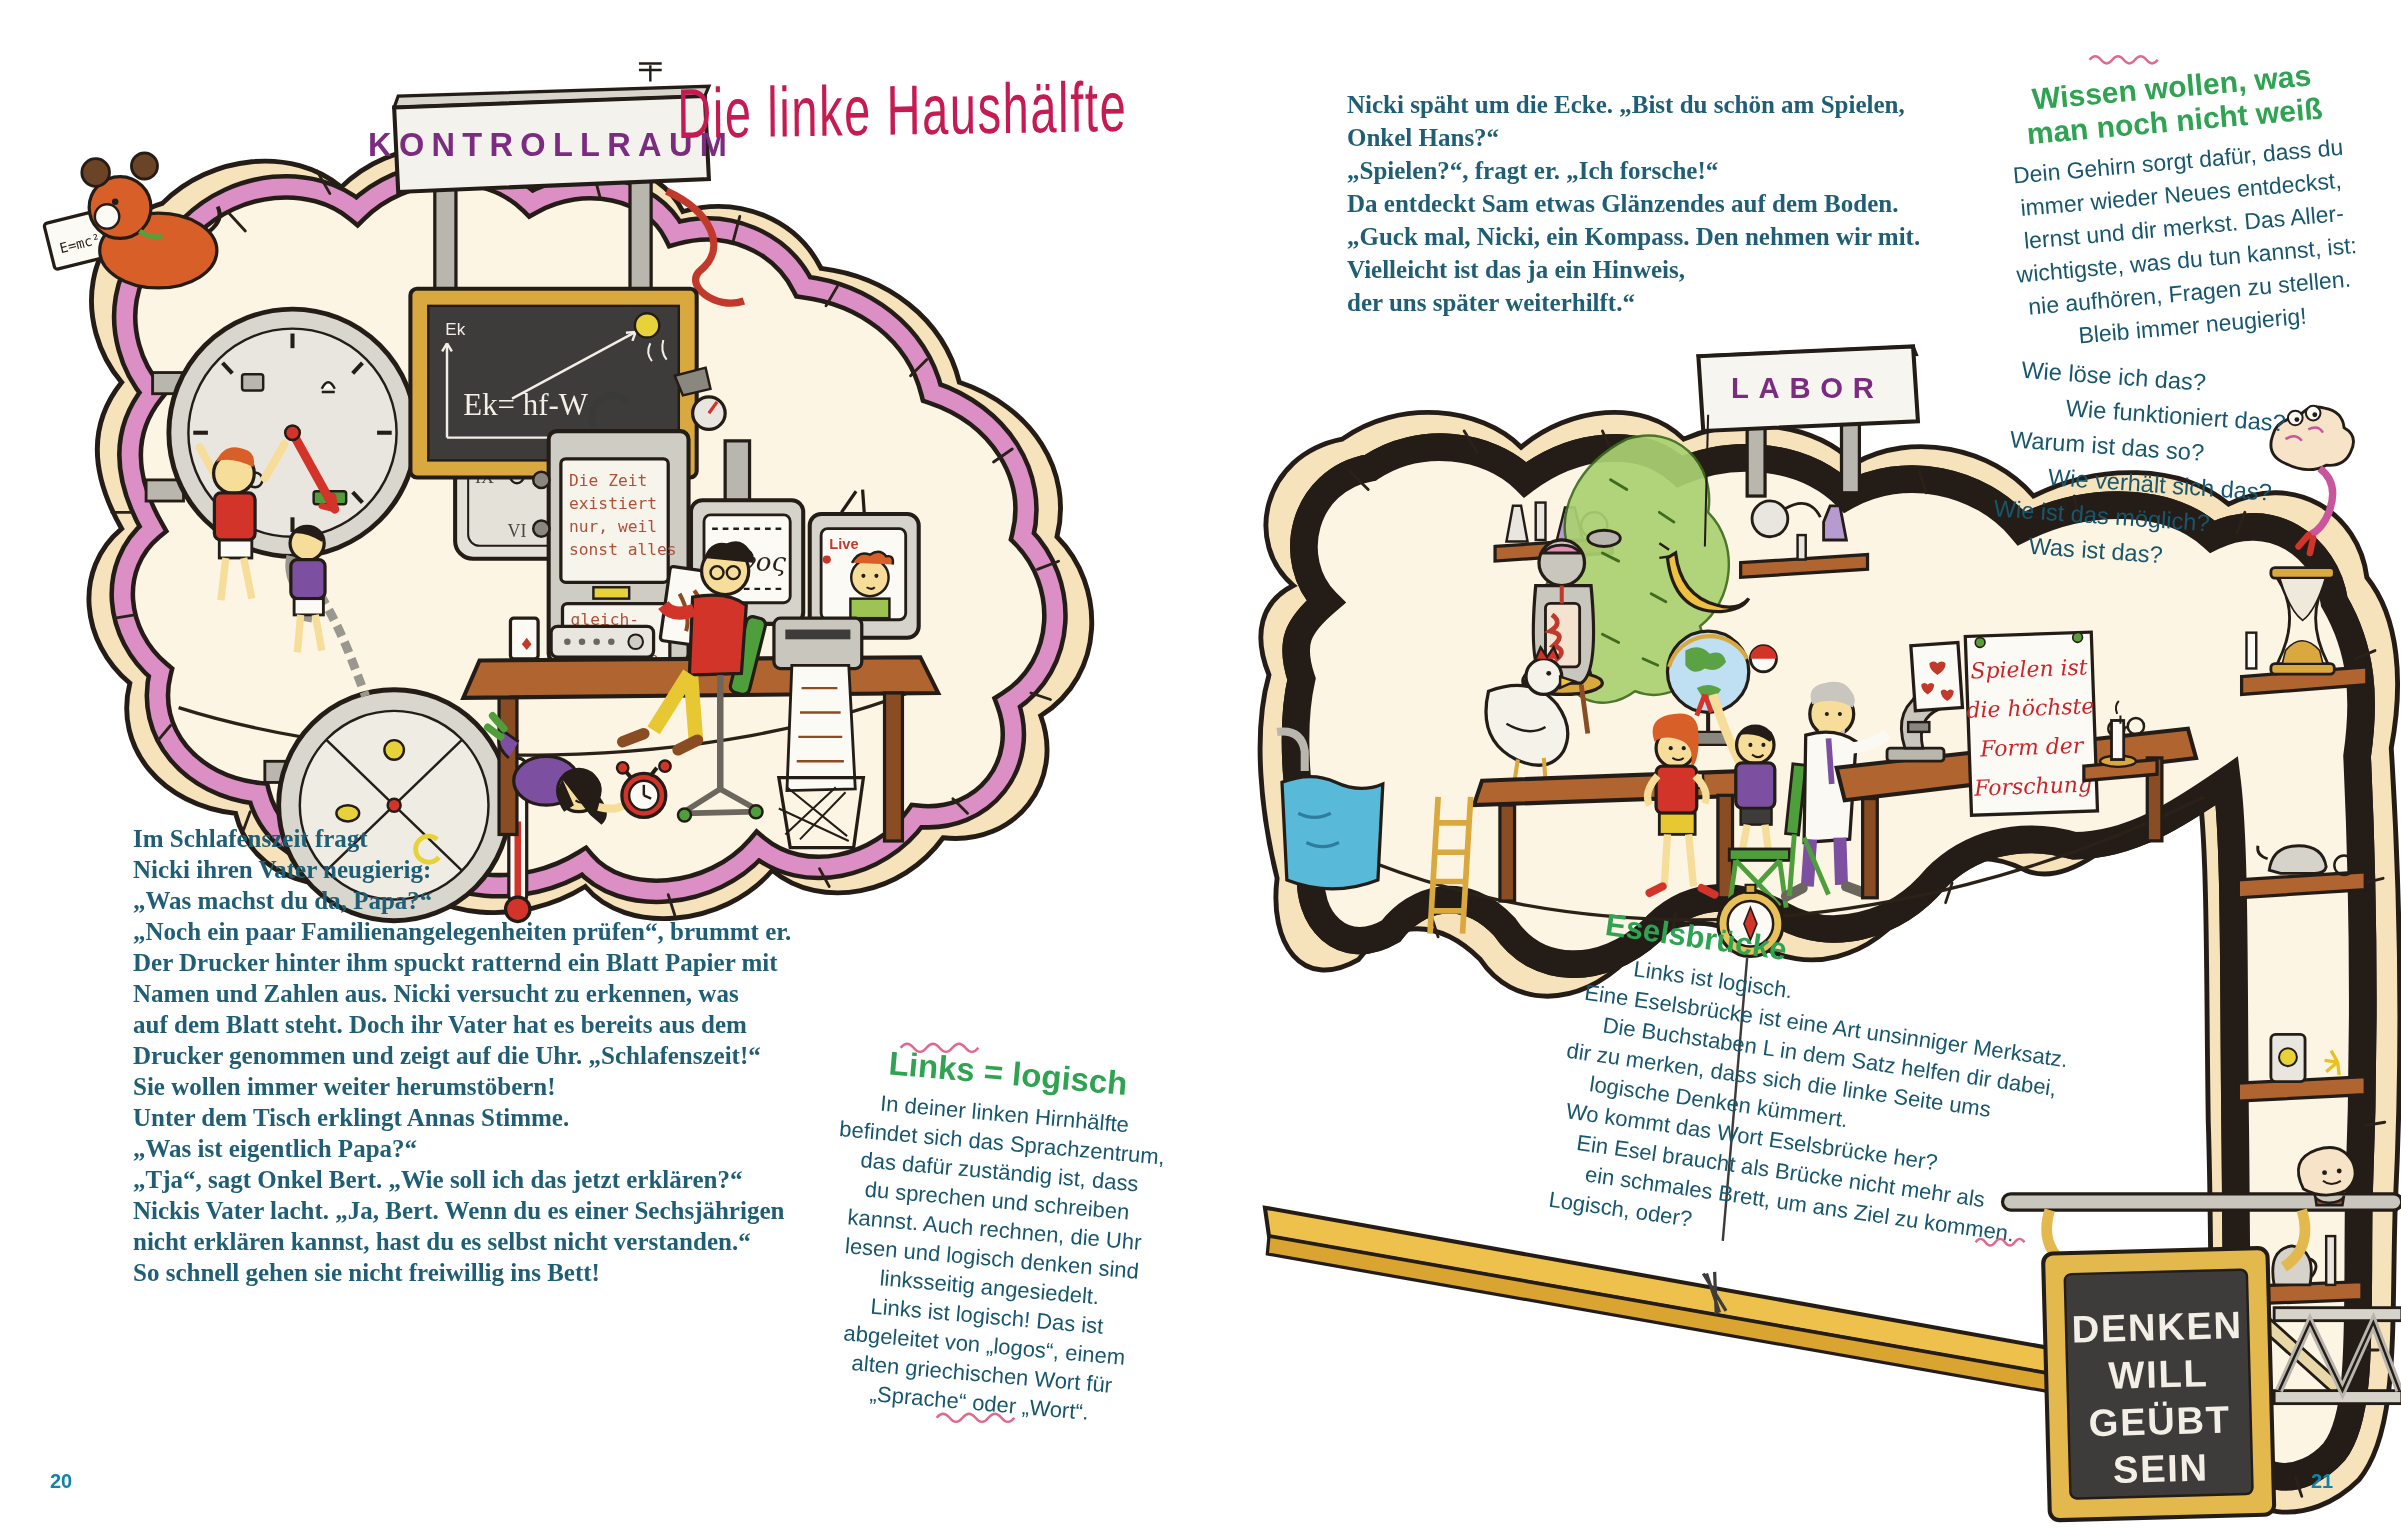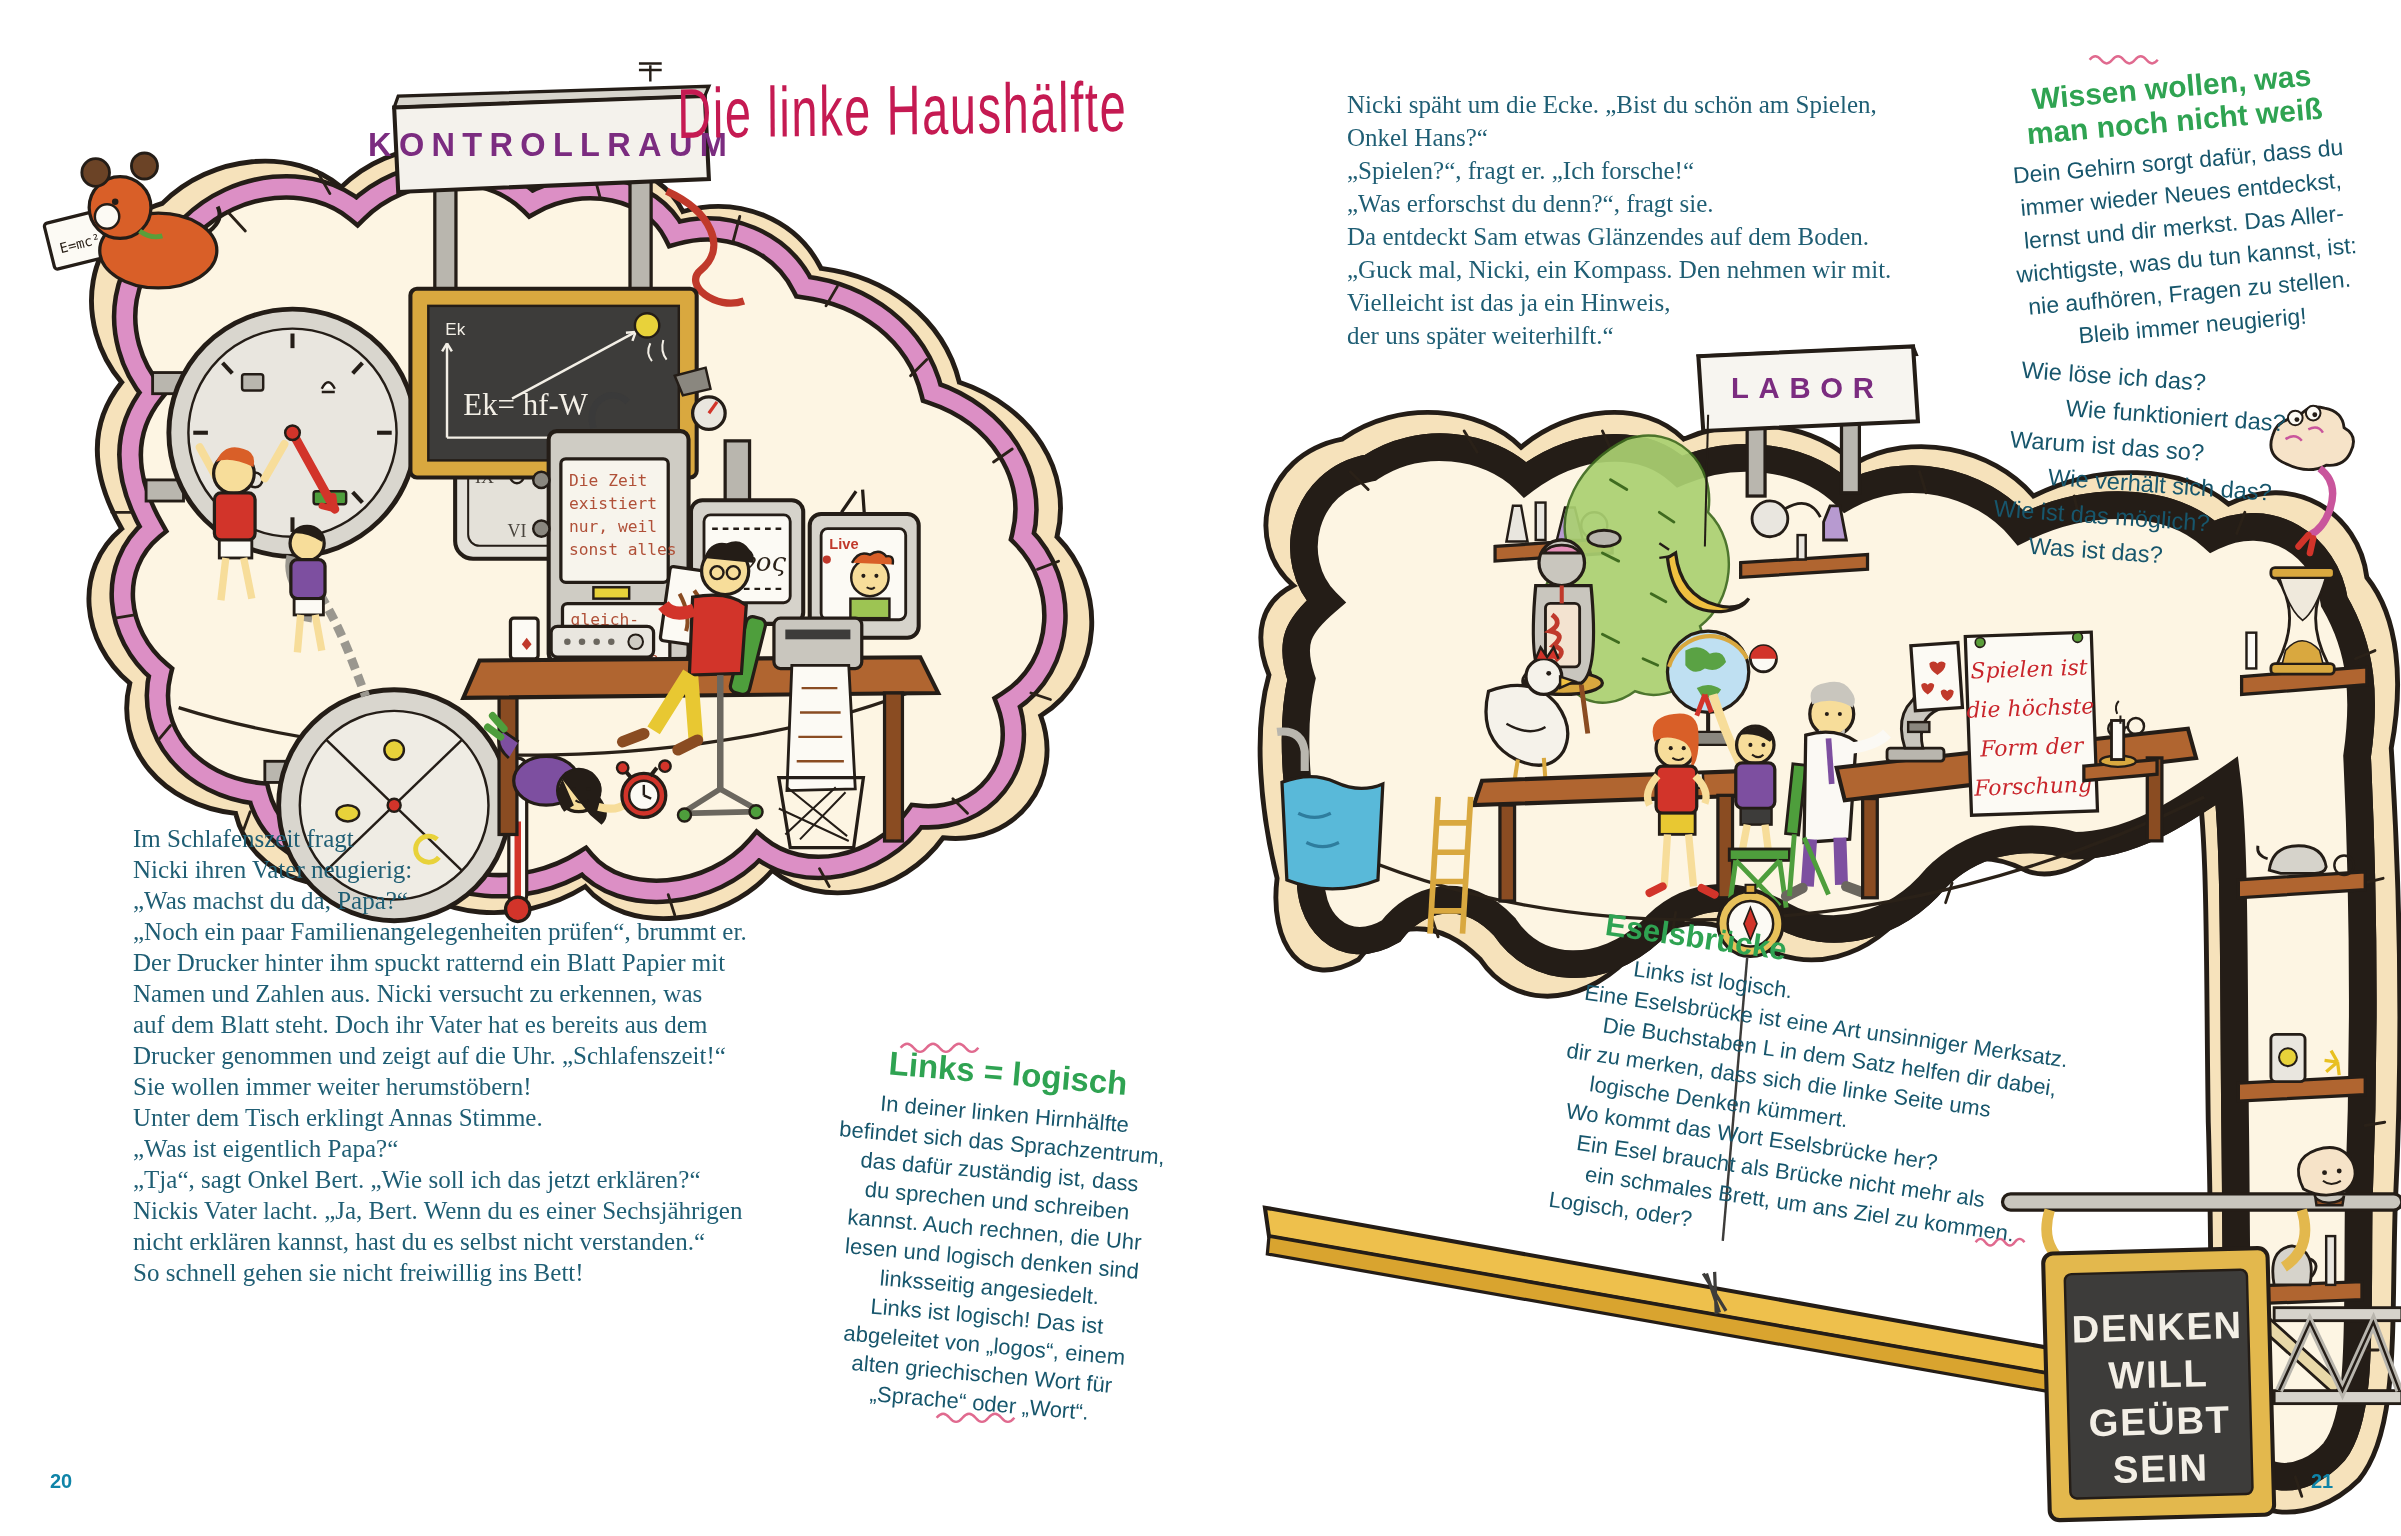--- a/index.html
+++ b/index.html
@@ -6,21 +6,21 @@
   .spread{position:relative;width:2401px;height:1537px;background:#ffffff;overflow:hidden;
           font-family:"Liberation Serif",serif;}
   svg{position:absolute;}
   .svg-illu{overflow:visible;}
 
   
   .page-title{position:absolute;left:677px;top:72px;width:455px;color:#c51a52;
     font-family:"Liberation Sans",sans-serif;font-size:47px;font-weight:normal;letter-spacing:1.6px;
     transform:scaleY(1.5) rotate(-0.6deg);transform-origin:top left;white-space:nowrap;}
 
-  .story p{margin:0;color:#1f5e74;font-size:25px;}
+  .story p{margin:0;color:#1f5e74;font-size:25px;font-weight:bold;}
   .story-left{position:absolute;left:133px;top:823px;}
   .story-left p{line-height:31px;}
   .story-right{position:absolute;left:1347px;top:88px;}
   .story-right p{line-height:33px;}
 
   .infobox{position:absolute;font-family:"Liberation Sans",sans-serif;color:#17566c;}
   .infobox h3{color:#2fa352;margin:0 0 6.5px 0;font-weight:bold;}
   .infobox p{margin:0;}
 
   .links-logisch{left:799px;top:1054px;width:390px;text-align:center;transform:rotate(5deg);}
@@ -665,21 +665,20 @@
     <p>alten griechischen Wort für</p>
     <p>„Sprache“ oder „Wort“.</p>
   </div>
 
   <div class="pagenum pagenum-left">20</div>
 
   <div class="story story-right">
     <p>Nicki späht um die Ecke. „Bist du schön am Spielen,</p>
     <p>Onkel Hans?“</p>
     <p>„Spielen?“, fragt er. „Ich forsche!“</p>
-    <p>„Was erforschst du denn?“, fragt sie.</p>
     <p>Da entdeckt Sam etwas Glänzendes auf dem Boden.</p>
     <p>„Guck mal, Nicki, ein Kompass. Den nehmen wir mit.</p>
     <p>Vielleicht ist das ja ein Hinweis,</p>
     <p>der uns später weiterhilft.“</p>
   </div>
 
   <div class="infobox wissen">
     <h3>
       <span>Wissen wollen, was</span><br>
       <span>man noch nicht weiß</span>

